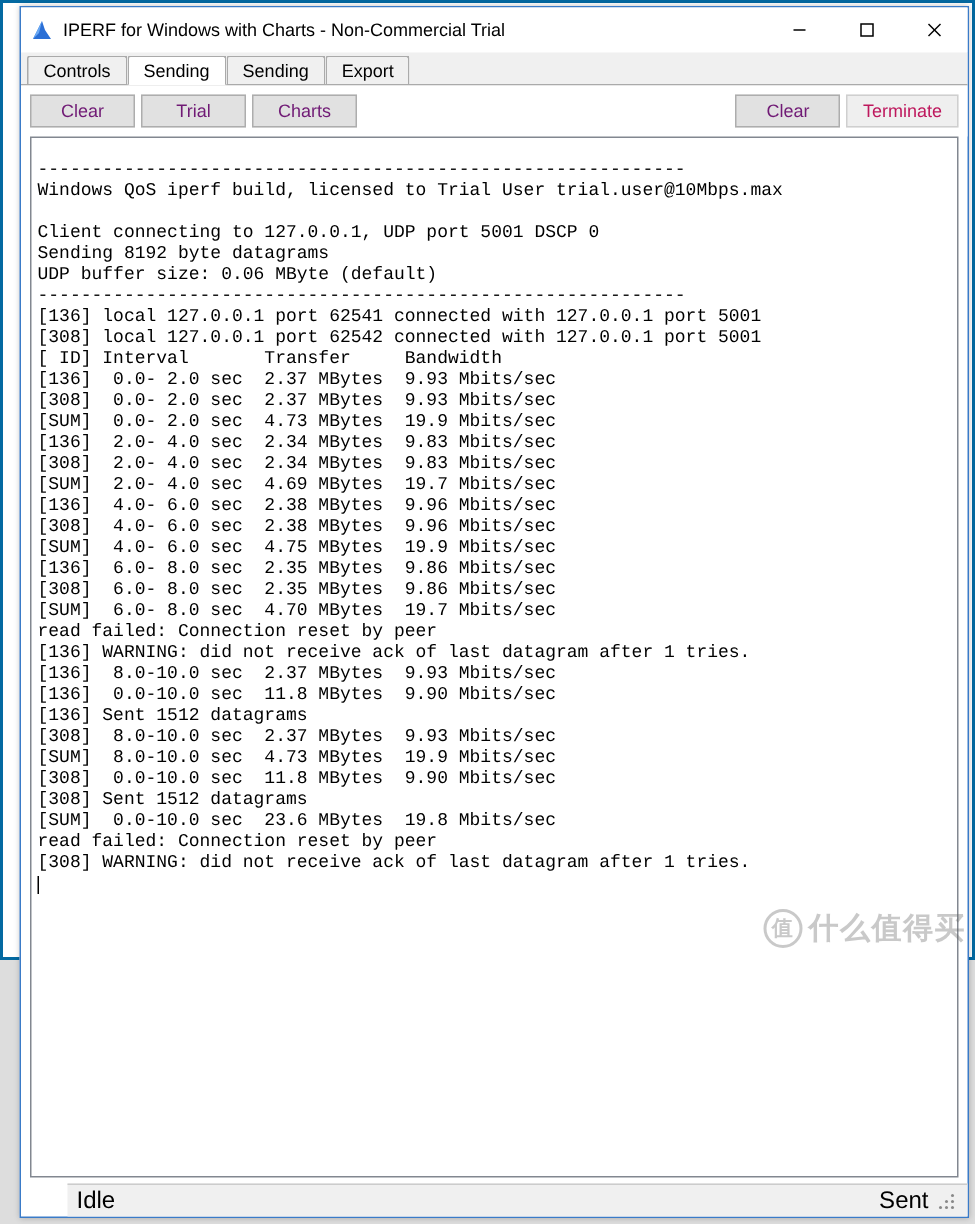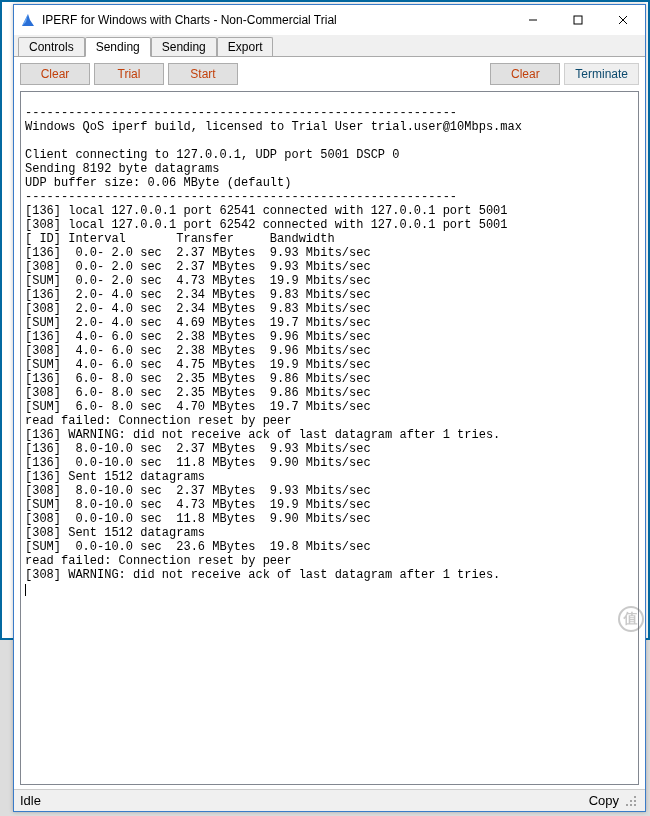--- a/index.html
+++ b/index.html
@@ -92,25 +92,25 @@
   }
   .toolbar .spacer { flex: 1 1 auto; }
   .btn {
     min-width: 70px;
     height: 22px;
     border: 1px solid #adadad;
     background: #e1e1e1;
     font-size: 12px;
     font-family: inherit;
     padding: 0 10px;
-    color: #c2410c;
+    color: #701a75;
     cursor: default;
   }
   .btn:disabled {
-    color: #0c4a6e;
+    color: #be185d;
     border-color: #cfcfcf;
     background: #efefef;
   }
   
   .console-wrap {
     flex: 1 1 auto;
     margin: 0 6px 4px 6px;
     border: 1px solid #828790;
     background: #fff;
     overflow: hidden;
@@ -133,21 +133,22 @@
     vertical-align: text-bottom;
   }
   
   .statusbar {
     height: 22px;
     border-top: 1px solid #ccc;
     background: #f0f0f0;
     display: flex;
     align-items: center;
     padding: 0 6px;
-    font-size: 13px;
+    font-size: 16px;
+    margin-left: 31px;
   }
   .statusbar .left { flex: 1; }
   .statusbar .grip {
     width: 16px; height: 16px;
     position: relative;
   }
   .statusbar .right { margin-right: 4px; color: #000; }
   
   .watermark {
     position: absolute;
@@ -206,21 +207,21 @@
     <div class="tabstrip">
       <div class="tab">Controls</div>
       <div class="tab active">Sending</div>
       <div class="tab">Sending</div>
       <div class="tab">Export</div>
     </div>
 
     <div class="toolbar">
       <button class="btn">Clear</button>
       <button class="btn">Trial</button>
-      <button class="btn">Start</button>
+      <button class="btn">Charts</button>
       <div class="spacer"></div>
       <button class="btn">Clear</button>
       <button class="btn" id="terminate-btn" disabled="">Terminate</button>
     </div>
 
     <div class="console-wrap">
       <pre class="console" id="console">------------------------------------------------------------
 Windows QoS iperf build, licensed to Trial User trial.user@10Mbps.max
 
 Client connecting to 127.0.0.1, UDP port 5001 DSCP 0
@@ -252,31 +253,32 @@
 [308]  0.0-10.0 sec  11.8 MBytes  9.90 Mbits/sec
 [308] Sent 1512 datagrams
 [SUM]  0.0-10.0 sec  23.6 MBytes  19.8 Mbits/sec
 read failed: Connection reset by peer
 [308] WARNING: did not receive ack of last datagram after 1 tries.
 <span class="cursor"></span></pre>
     </div>
 
     <div class="statusbar">
       <span class="left">Idle</span>
-      <span class="right">Copy</span>
+      <span class="right">Sent</span>
       <span class="grip">
         <svg viewBox="0 0 16 16">
           <circle cx="12" cy="4" r="1" fill="#888"></circle>
           <circle cx="8" cy="8" r="1" fill="#888"></circle>
             <circle cx="12" cy="8" r="1" fill="#888"></circle>
           <circle cx="4" cy="12" r="1" fill="#888"></circle>
             <circle cx="8" cy="12" r="1" fill="#888"></circle>
             <circle cx="12" cy="12" r="1" fill="#888"></circle>
         </svg>
       </span>
     </div>
 
   </div>
 
   <div class="watermark">
     <span class="wm-circle">值</span>
+    <span>什么值得买</span>
   </div>
 </div>
 
 </body></html>

